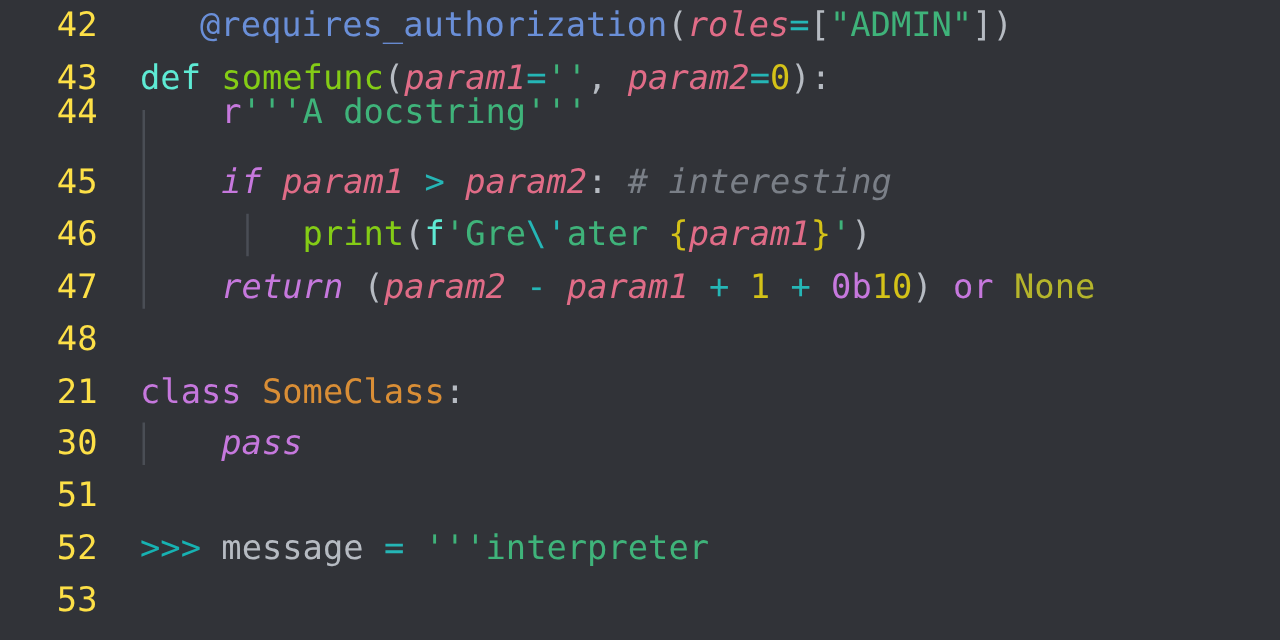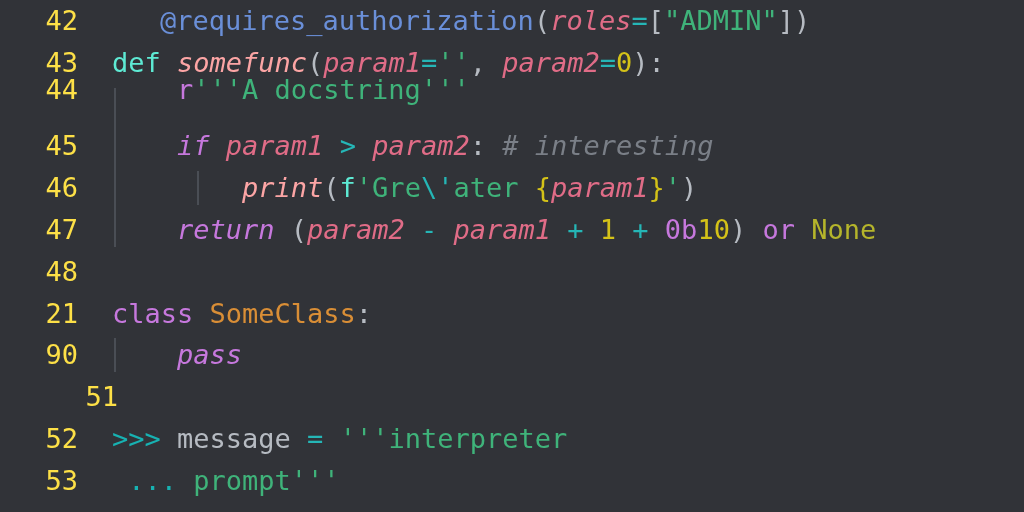--- a/index.html
+++ b/index.html
@@ -51,21 +51,21 @@
     position: absolute;
     width: 2px;
     background: #4a4e55;
   }
   
   .t-default   { color: #bfc4cc; }
   .t-decorator { color: #6a8fd8; margin-left: 48px; }
   .t-keyword   { color: #c678dd; margin-top: 37px; }
   .t-keyword-i { color: #c678dd; font-style: italic; }
   .t-def       { color: #5eead4; }
-  .t-func      { color: #fca5a5; font-style: italic; }
+  .t-func      { color: #84cc16; }
   .t-param     { color: #e06c87; font-style: italic; }
   .t-operator  { color: #25b6b6; }
   .t-string    { color: #3fb37a; }
   .t-strprefix { color: #c678dd; }
   .t-escape    { color: #25b6b6; }
   .t-number    { color: #d4c218; }
   .t-numprefix { color: #c678dd; }
   .t-comment   { color: #7a7f87; font-style: italic; }
   .t-class     { color: #d98e36; }
   .t-punct     { color: #b6bbc2; }
@@ -85,18 +85,18 @@
     </div>
   <div id="lines-layer">
       <div class="code-line" style="top: 0px; position: absolute; left: 0px; width: 1024px;"><span class="gutter">42</span><span class="line-content"><span class="t-decorator">@requires_authorization</span><span class="t-punct">(</span><span class="t-param">roles</span><span class="t-operator">=</span><span class="t-punct">[</span><span class="t-string">"ADMIN"</span><span class="t-punct">]</span><span class="t-punct">)</span></span></div>
       <div class="code-line" style="top: 41.8px; position: absolute; left: 0px; width: 1024px;"><span class="gutter">43</span><span class="line-content"><span class="t-def">def</span><span class="t-default"> </span><span class="t-func">somefunc</span><span class="t-punct">(</span><span class="t-param">param1</span><span class="t-operator">=</span><span class="t-string">''</span><span class="t-punct">,</span><span class="t-default"> </span><span class="t-param">param2</span><span class="t-operator">=</span><span class="t-number">0</span><span class="t-punct">)</span><span class="t-punct">:</span></span></div>
       <div class="code-line" style="top: 69px; position: absolute; left: 0px; width: 1024px; padding-left: 16px;"><span class="gutter">44</span><span class="line-content"><span class="t-default">    </span><span class="t-strprefix">r</span><span class="t-string">'''A docstring'''</span></span></div>
       <div class="code-line" style="top: 125.4px; position: absolute; left: 0px; width: 1024px;"><span class="gutter">45</span><span class="line-content"><span class="t-default">    </span><span class="t-keyword-i">if</span><span class="t-default"> </span><span class="t-param">param1</span><span class="t-default"> </span><span class="t-operator">&gt;</span><span class="t-default"> </span><span class="t-param">param2</span><span class="t-punct">:</span><span class="t-default"> </span><span class="t-comment"># interesting</span></span></div>
       <div class="code-line" style="top: 167.2px; position: absolute; left: 0px; width: 1024px;"><span class="gutter">46</span><span class="line-content"><span class="t-default">        </span><span class="t-func">print</span><span class="t-punct">(</span><span class="t-def">f</span><span class="t-string">'Gre</span><span class="t-escape">\'</span><span class="t-string">ater </span><span class="t-fbrace">{</span><span class="t-param">param1</span><span class="t-fbrace">}</span><span class="t-string">'</span><span class="t-punct">)</span></span></div>
       <div class="code-line" style="top: 209px; position: absolute; left: 0px; width: 1024px;"><span class="gutter">47</span><span class="line-content"><span class="t-default">    </span><span class="t-keyword-i">return</span><span class="t-default"> </span><span class="t-punct">(</span><span class="t-param">param2</span><span class="t-default"> </span><span class="t-operator">-</span><span class="t-default"> </span><span class="t-param">param1</span><span class="t-default"> </span><span class="t-operator">+</span><span class="t-default"> </span><span class="t-number">1</span><span class="t-default"> </span><span class="t-operator">+</span><span class="t-default"> </span><span class="t-numprefix">0b</span><span class="t-number">10</span><span class="t-punct">)</span><span class="t-default"> </span><span class="t-keyword">or</span><span class="t-default"> </span><span class="t-builtin">None</span></span></div>
       <div class="code-line" style="top: 250.8px; position: absolute; left: 0px; width: 1024px;"><span class="gutter">48</span><span class="line-content"></span></div>
       <div class="code-line" style="top: 292.6px; position: absolute; left: 0px; width: 1024px;"><span class="gutter">21</span><span class="line-content"><span class="t-keyword">class</span><span class="t-default"> </span><span class="t-class">SomeClass</span><span class="t-punct">:</span></span></div>
-      <div class="code-line" style="top: 334.4px; position: absolute; left: 0px; width: 1024px;"><span class="gutter">90</span><span class="line-content"><span class="t-default">    </span><span class="t-keyword-i">pass</span></span></div>
-      <div class="code-line" style="top: 376.2px; position: absolute; left: 0px; width: 916px; margin-left: 40px;"><span class="gutter">51</span><span class="line-content"></span></div>
+      <div class="code-line" style="top: 334.4px; position: absolute; left: 0px; width: 1024px;"><span class="gutter">30</span><span class="line-content"><span class="t-default">    </span><span class="t-keyword-i">pass</span></span></div>
+      <div class="code-line" style="top: 376.2px; position: absolute; left: 0px; width: 916px;"><span class="gutter">51</span><span class="line-content"></span></div>
       <div class="code-line" style="top: 418px; position: absolute; left: 0px; width: 1024px;"><span class="gutter">52</span><span class="line-content"><span class="t-prompt">&gt;&gt;&gt;</span><span class="t-default"> </span><span class="t-name">message</span><span class="t-default"> </span><span class="t-operator">=</span><span class="t-default"> </span><span class="t-string">'''interpreter</span></span></div>
-      <div class="code-line" style="top: 459.8px; position: absolute; left: 0px; width: 824px;"><span class="gutter">53</span><span class="line-content"><span class="t-default"> </span><span class="t-prompt">...</span><span class="t-default"> </span><span class="t-string">prompt'''</span></span></div>
+      <div class="code-line" style="top: 459.8px; position: absolute; left: 0px; width: 824px;"><span class="gutter">53</span></div>
     </div>
 </div>
 
 </body></html>

